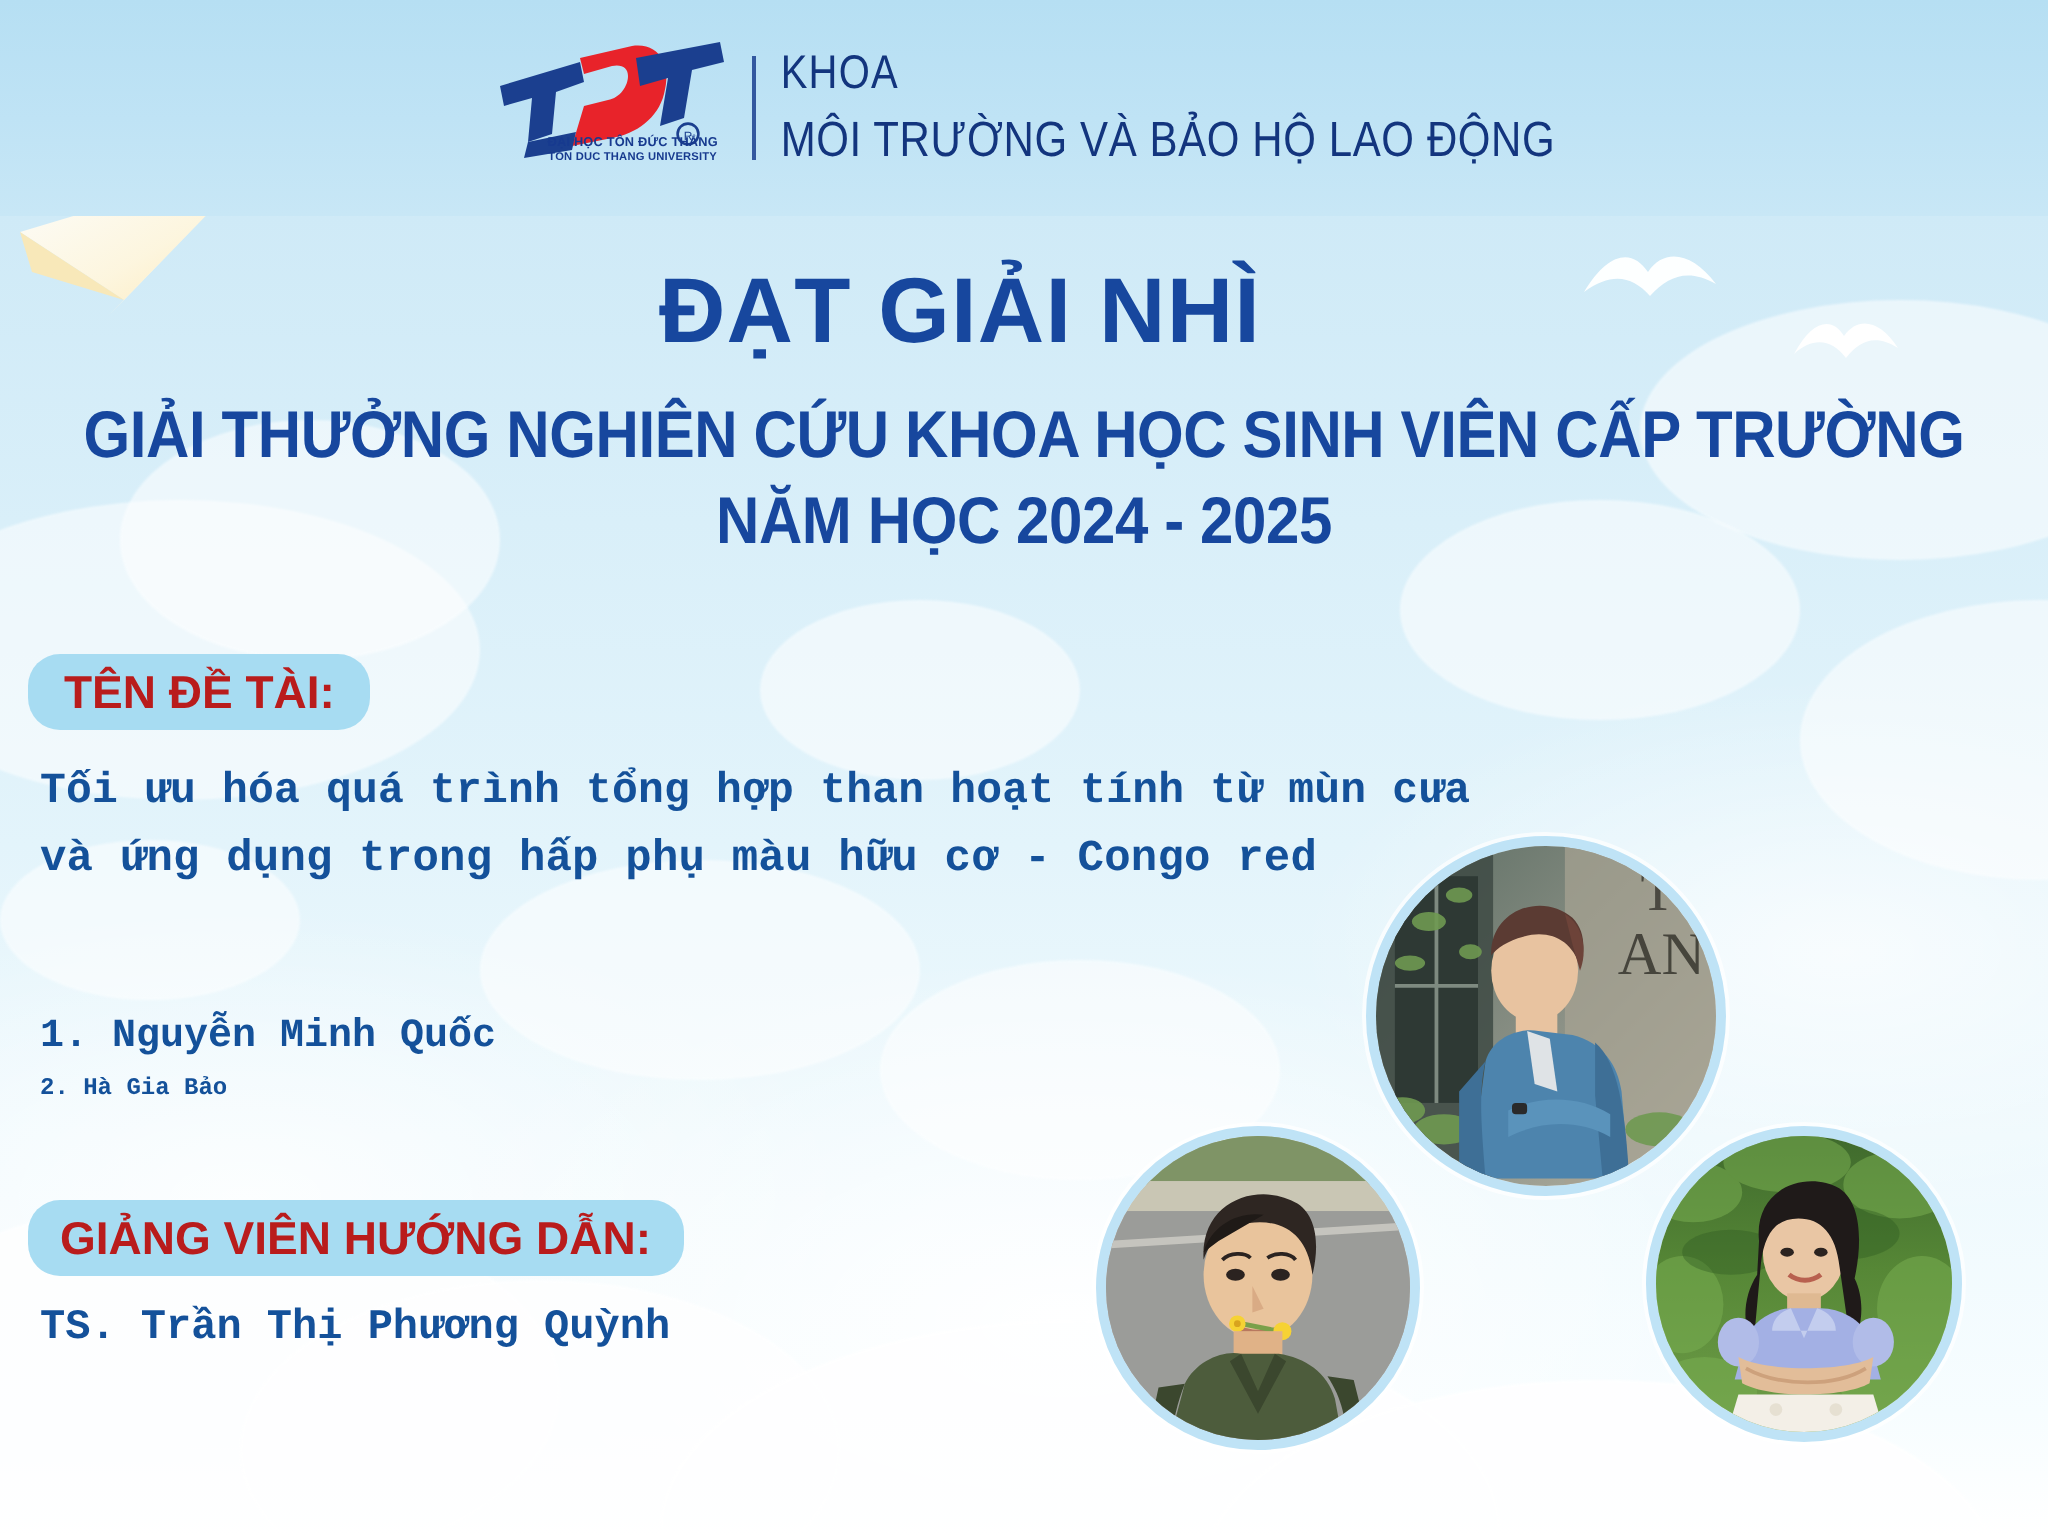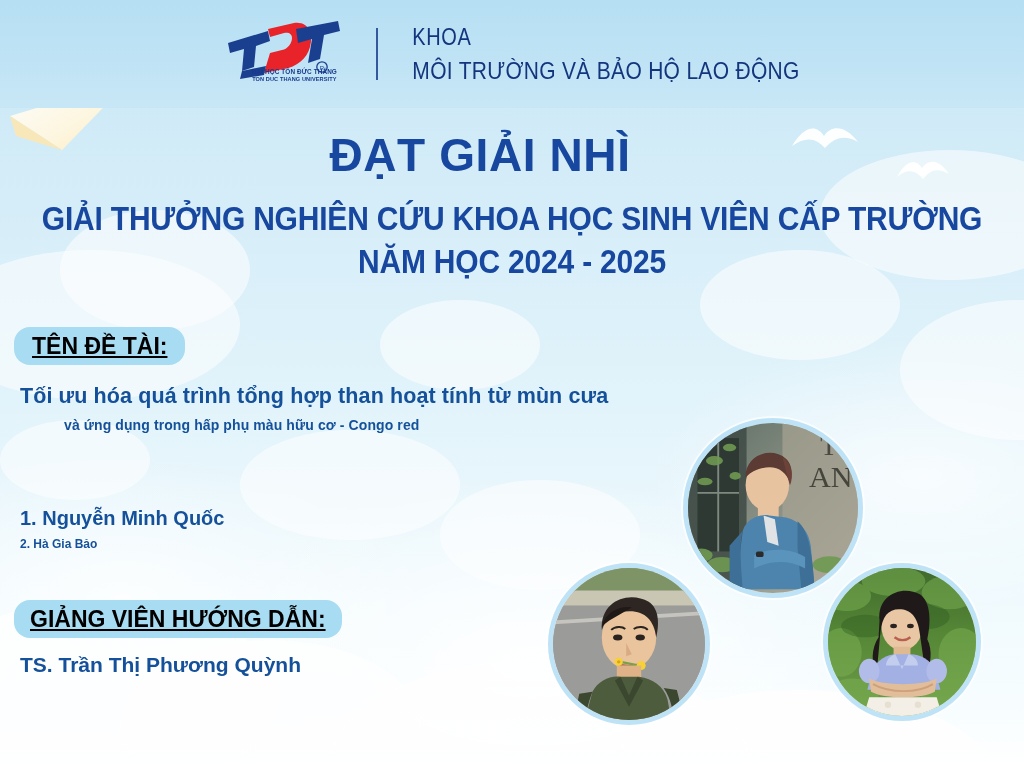--- a/index.html
+++ b/index.html
@@ -23,21 +23,21 @@
   .c-mid  { opacity:.75; }
   .c-hi   { opacity:.95; }
 
   
   #header-band {
     position:absolute; left:0; top:0; width:1024px; height:108px;
     background:linear-gradient(180deg,#b6dff3 0%, #bfe3f5 55%, #c8e7f6 100%);
   }
   #header-inner {
     position:absolute; left:0; top:0; width:1024px; height:108px;
-    display:flex; align-items:center; justify-content:center; gap:34px;
+    display:flex; align-items:center; justify-content:center; gap:12px;
   }
   
   #logo { position:relative; width:118px; height:66px; }
   #logo svg { display:block; }
   .logo-sub1, .logo-sub2 {
     position:absolute; left:22px; width:96px; text-align:center;
     color:#173a8f; font-weight:bold; letter-spacing:.1px;
     font-family:"Liberation Sans", sans-serif; white-space:nowrap;
   }
   .logo-sub1 { top:47px; font-size:6.4px; }
@@ -71,33 +71,33 @@
     position:absolute; left:0; top:243px; width:1024px; text-align:center;
     color:#17479e; font-family:"Liberation Sans", sans-serif;
     font-size:30px; font-weight:bold; letter-spacing:-.2px;
     transform:scaleY(1.1); transform-origin:center top;
   }
 
   
   .badge {
     position:absolute; display:inline-flex; align-items:center;
     background:#a7dcf2; border-radius:16px;
-    color:#000000; font-family:"Liberation Sans", sans-serif;
-    font-weight:bold; white-space:nowrap;text-decoration:underline;
+    color:#b91c1c; font-family:"Liberation Sans", sans-serif;
+    font-weight:bold; white-space:nowrap;
   }
   #badge-topic   { left:14px; top:327px;  height:38px; padding:0 18px; font-size:23px; }
   #badge-group   { left:14px; top:455px;  height:38px; padding:0 16px; font-size:23px; }
   #badge-advisor { left:14px; top:600px;  height:38px; padding:0 16px; font-size:23px;text-align:center; }
 
   .body-text {
     position:absolute; color:#14519a;
-    font-family:Liberation Sans, sans-serif; font-weight:bold;
+    font-family:Liberation Mono, monospace; font-weight:bold;
   }
   #topic-line1 { left:20px; top:384px; font-size:21.5px; letter-spacing:.1px; }
-  #topic-line2 { left:20px; top:417px; font-size:14px; letter-spacing:.1px;margin-left:44px; }
+  #topic-line2 { left:20px; top:417px; font-size:22px; letter-spacing:.1px; }
   #student-1 { left:20px; top:507px; font-size:20px; }
   #student-2 { left:20px; top:537px; font-size:12px; }
   #student-3 { left:20px; top:567px; font-size:20px; }
   #advisor-name { left:20px; top:653px; font-size:21px; }
 
   
   .photo {
     position:absolute; border-radius:50%; overflow:hidden;
     border:5px solid #bfe3f6; box-shadow:0 0 0 2px rgba(255,255,255,.7);
   }

